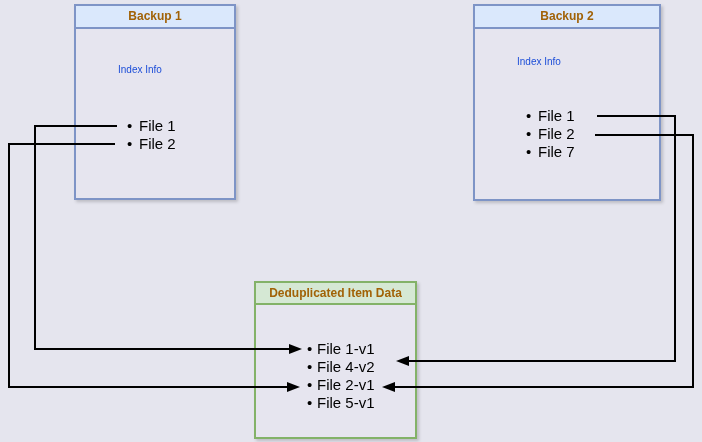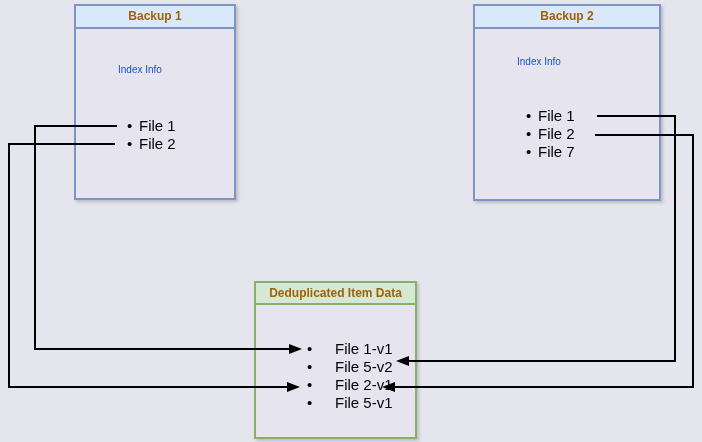--- a/index.html
+++ b/index.html
@@ -70,21 +70,21 @@
     font-size:15px;
   }
   #backup1{left:74px;top:4px;width:162px;height:196px;}
   #backup1 .subtitle{left:26px;top:55px;}
   #backup1 ul.items{top:111px;}
   #backup2{left:473px;top:4px;width:188px;height:197px;}
   #backup2 .subtitle{left:26px;top:47px;}
   #backup2 ul.items{top:101px;}
   #dedup{left:254px;top:281px;width:163px;height:158px;}
   #dedup ul.items{top:57px;}
-  #dedup ul.items li{padding-left:79px;}
+  #dedup ul.items li{padding-left:61px;}
   svg.arrows{
     position:absolute;
     left:0;top:0;
     width:702px;height:442px;
     pointer-events:none;
     z-index:5;
   }
   svg.arrows path{stroke:var(--arrow);stroke-width:2;fill:none;}
   svg.arrows polygon{fill:var(--arrow);stroke:none;}
 </style>
@@ -109,21 +109,21 @@
       <li>File 1</li>
       <li>File 2</li>
       <li>File 7</li>
     </ul>
   </div>
 
   <div class="box green" id="dedup">
     <div class="box-title">Deduplicated Item Data</div>
     <ul class="items">
       <li>File 1-v1</li>
-      <li>File 5-v2</li>
+      <li>File 4-v2</li>
       <li>File 2-v1</li>
       <li>File 5-v1</li>
     </ul>
   </div>
 
   <svg class="arrows" viewBox="0 0 702 442" xmlns="http://www.w3.org/2000/svg">
 
     <path d="M117,126 H35 V349 H289"></path>
     <polygon points="302,349 289,344 289,354"></polygon>
 

